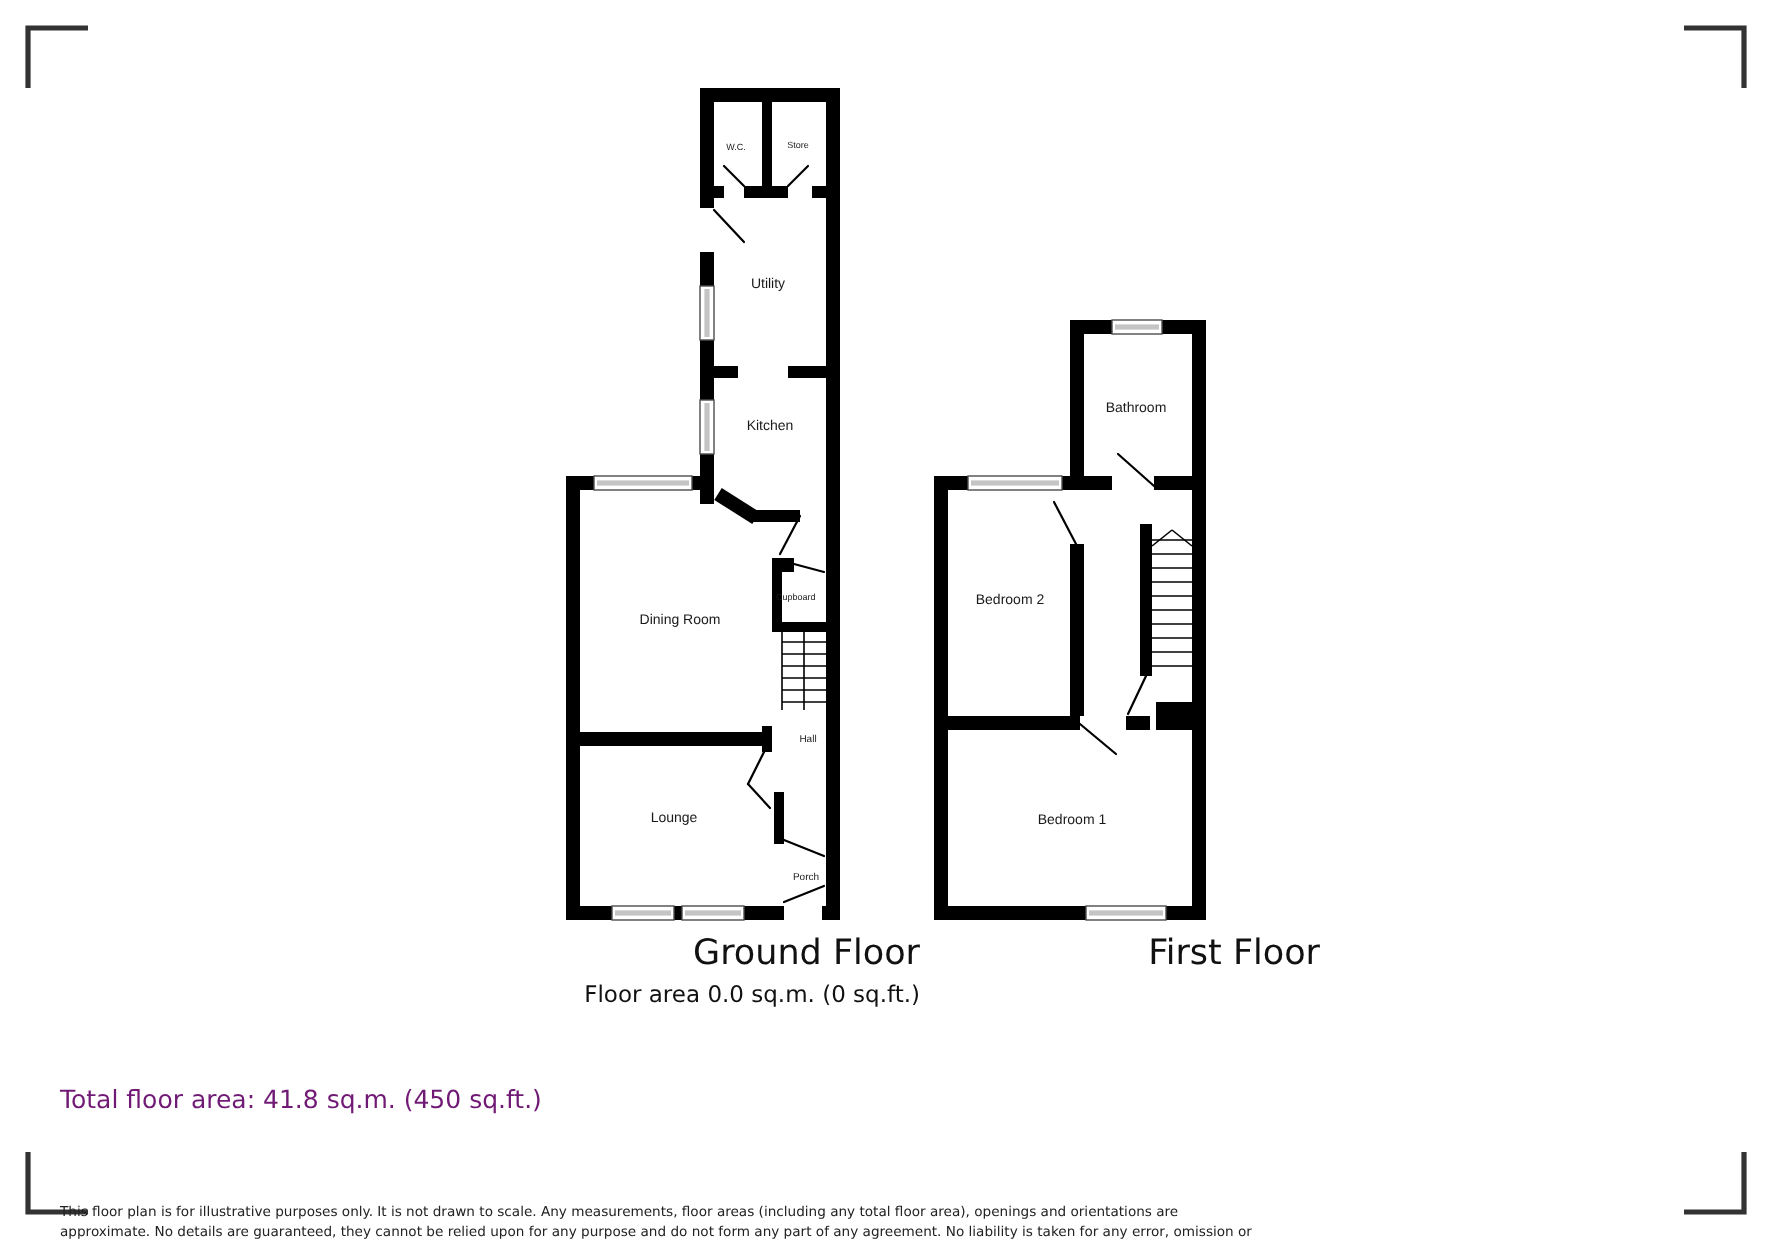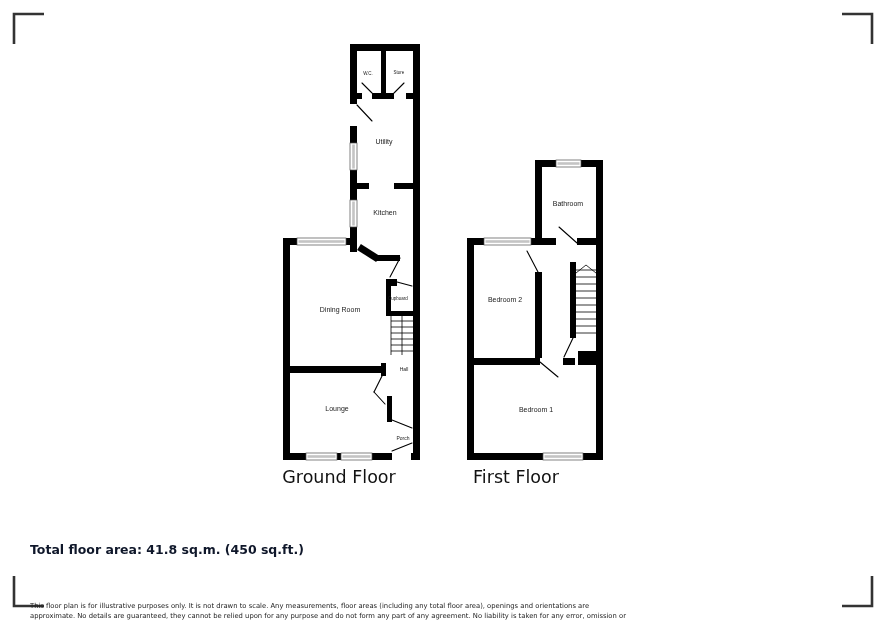--- a/index.html
+++ b/index.html
@@ -13,24 +13,24 @@
   .wall{fill:#000000;}
   .win-frame{fill:#ffffff;stroke:#4d4d4d;stroke-width:0.7;}
   .win-glass{fill:#c4c4c4;stroke:none;}
   .door{stroke:#000000;stroke-width:1.1;fill:none;stroke-linecap:round;}
   .stair{stroke:#000000;stroke-width:0.8;fill:none;}
   .corner{stroke:#333333;stroke-width:2.6;fill:none;}
   .room-label{fill:#1a1a1a;font-family:"Liberation Sans",sans-serif;}
   .room-lg{font-size:7px;}
   .room-sm{font-size:5px;}
   .room-xs{font-size:4.5px;}
-  .caption{ text-align:center;}
+  .caption{ text-align:right;margin-left:36px;}
   .plan-title{font-size:17.5px;line-height:1.1;color:#111;}
   .plan-area{font-size:11.5px;line-height:1.3;margin-top:3px;color:#111;}
-  .total-area{font-size:12.5px;color:#0f172a;font-weight:bold;}
+  .total-area{font-size:12.5px;color:#701a75;}
   .disclaimer{font-size:6.8px;line-height:1.45;color:#222;width:600px;margin-top:36px;}
 </style>
 </head>
 <body>
 
 <svg class="abs" style="left:0;top:0;" width="886" height="620" viewBox="0 0 886 620">
 
   <g>
     <path class="corner" d="M 14,44 L 14,14 L 44,14"></path>
     <path class="corner" d="M 842,14 L 872,14 L 872,44"></path>
@@ -198,21 +198,22 @@
     <g>
       <text class="room-label room-lg" x="568" y="206" text-anchor="middle">Bathroom</text>
       <text class="room-label room-lg" x="505" y="302" text-anchor="middle">Bedroom 2</text>
       <text class="room-label room-lg" x="536" y="412" text-anchor="middle">Bedroom 1</text>
     </g>
   </g>
 </svg>
 
 <div class="abs caption" style="left:254px;top:468px;width:170px;">
   <div class="plan-title">Ground Floor</div>
+  <div class="plan-area">Floor area 0.0 sq.m. (0 sq.ft.)</div>
 </div>
 
-<div class="abs caption" style="left:428px;top:468px;width:176px;">
+<div class="abs caption" style="left:448px;top:468px;width:176px;">
   <div class="plan-title">First Floor</div>
 </div>
 
 <div class="abs total-area" style="left:30px;top:542px;">Total floor area: 41.8 sq.m. (450 sq.ft.)</div>
 
 <div class="abs disclaimer" style="left:30px;top:566px;">This floor plan is for illustrative purposes only. It is not drawn to scale. Any measurements, floor areas (including any total floor area), openings and orientations are approximate. No details are guaranteed, they cannot be relied upon for any purpose and do not form any part of any agreement. No liability is taken for any error, omission or misstatement. A party must rely upon its own inspection(s). Powered by www.Propertybox.io</div>
 
 </body></html>

